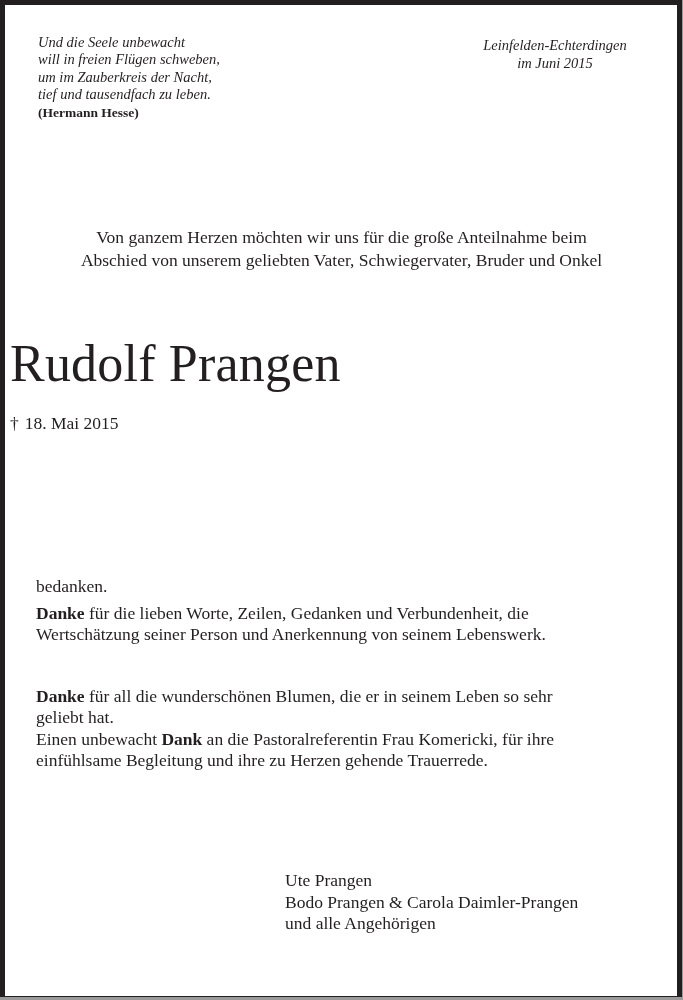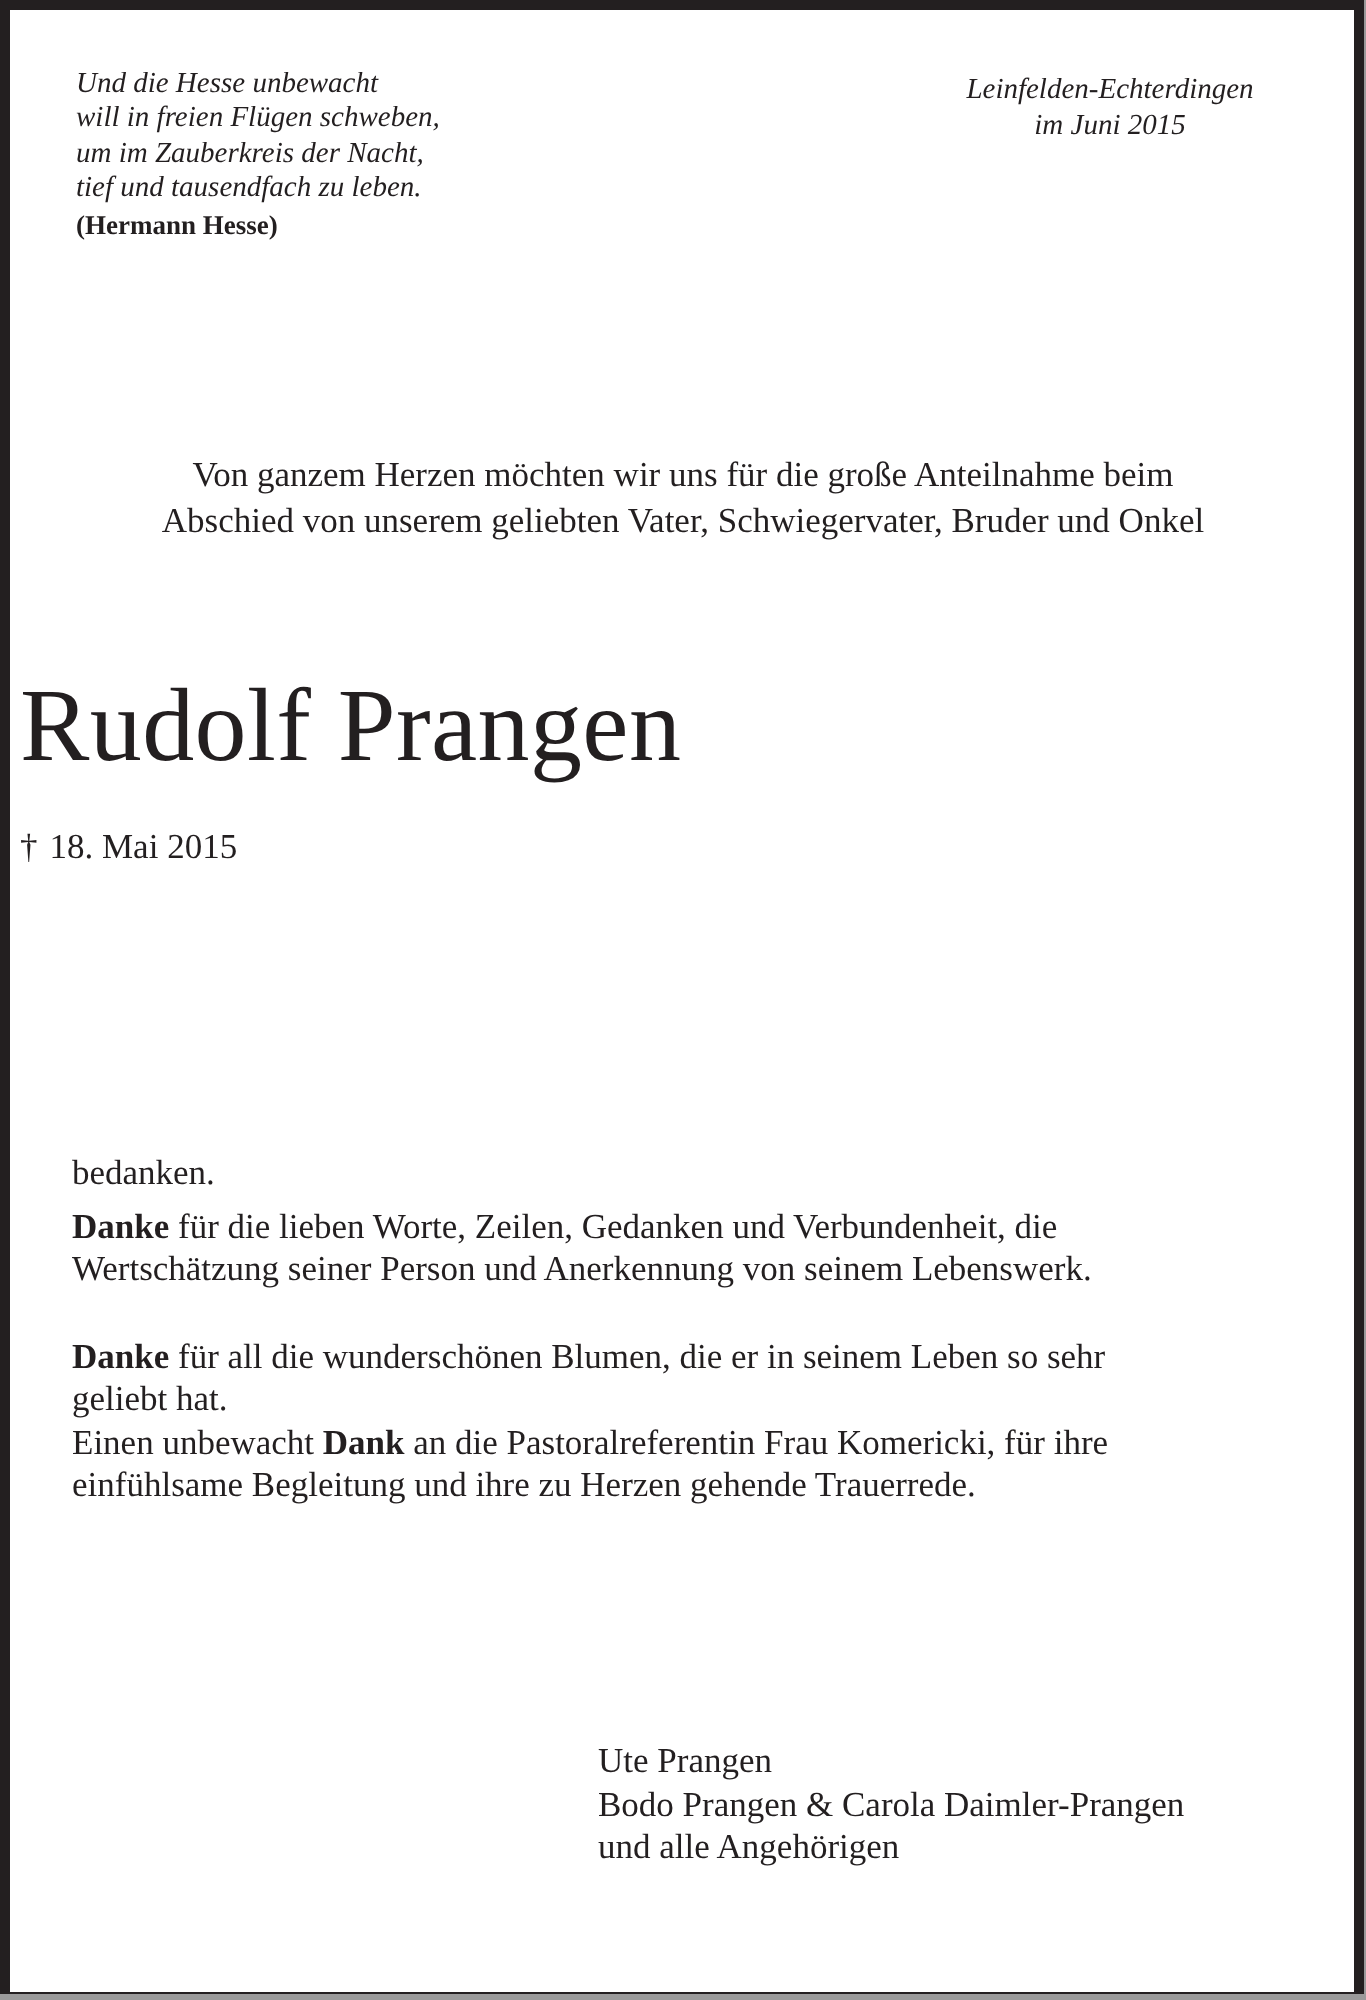--- a/index.html
+++ b/index.html
@@ -102,40 +102,40 @@
 
     .body-text {
       left: 36px;
       top: 576px;
       width: 630px;
       font-size: 17.5px;
       line-height: 21.5px;
     }
     .body-text p { margin: 0; }
     .body-text .gap-s { margin-top: 5px; }
-    .body-text .gap-l { margin-top: 22px; }
+    .body-text .gap-l { margin-top: 40px; }
     .body-text b { font-weight: bold; }
 
     .signatures {
-      left: 299px;
+      left: 285px;
       top: 870px;
       font-size: 17.5px;
       line-height: 21.5px;
     }
     .signatures span { display: block; white-space: nowrap; }
   </style>
 </head>
 <body>
 
 <div class="frame"></div>
 <div class="edge-bottom"></div>
 <div class="edge-right"></div>
 
 <div class="abs poem">
-  <span class="line">Und die Hesse unbewacht</span>
+  <span class="line">Und die Seele unbewacht</span>
   <span class="line">will in freien Flügen schweben,</span>
   <span class="line">um im Zauberkreis der Nacht,</span>
   <span class="line">tief und tausendfach zu leben.</span>
   <span class="author">(Hermann Hesse)</span>
 </div>
 
 <div class="abs place-date">
   <span>Leinfelden-Echterdingen</span>
   <span>im Juni 2015</span>
 </div>

